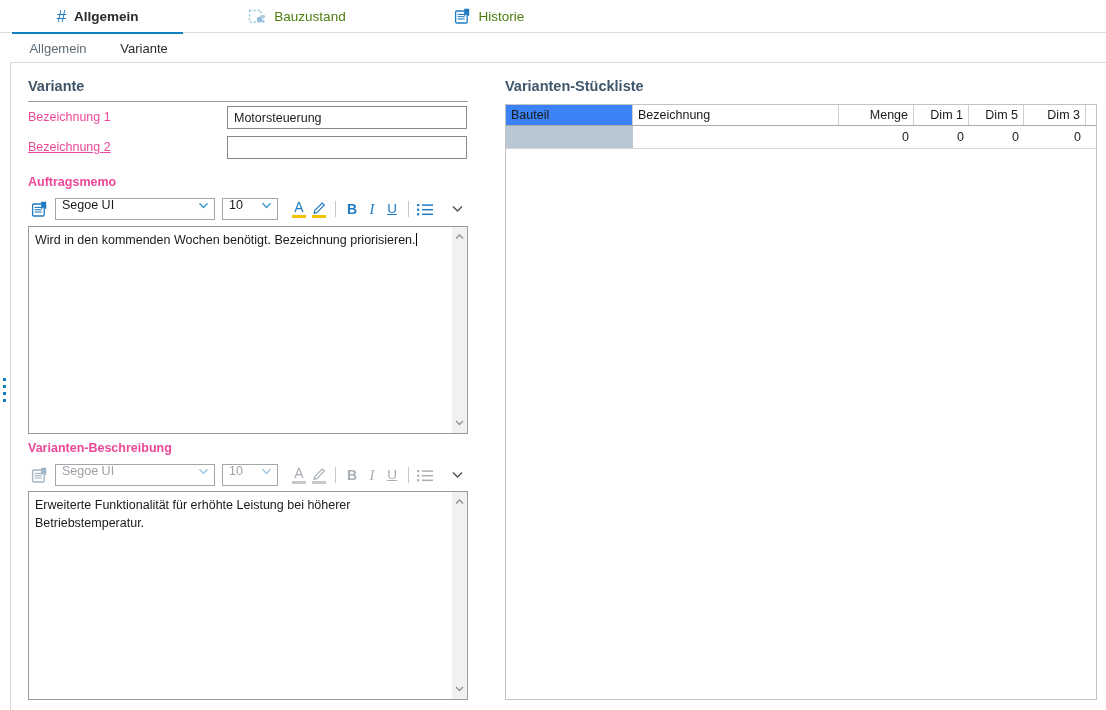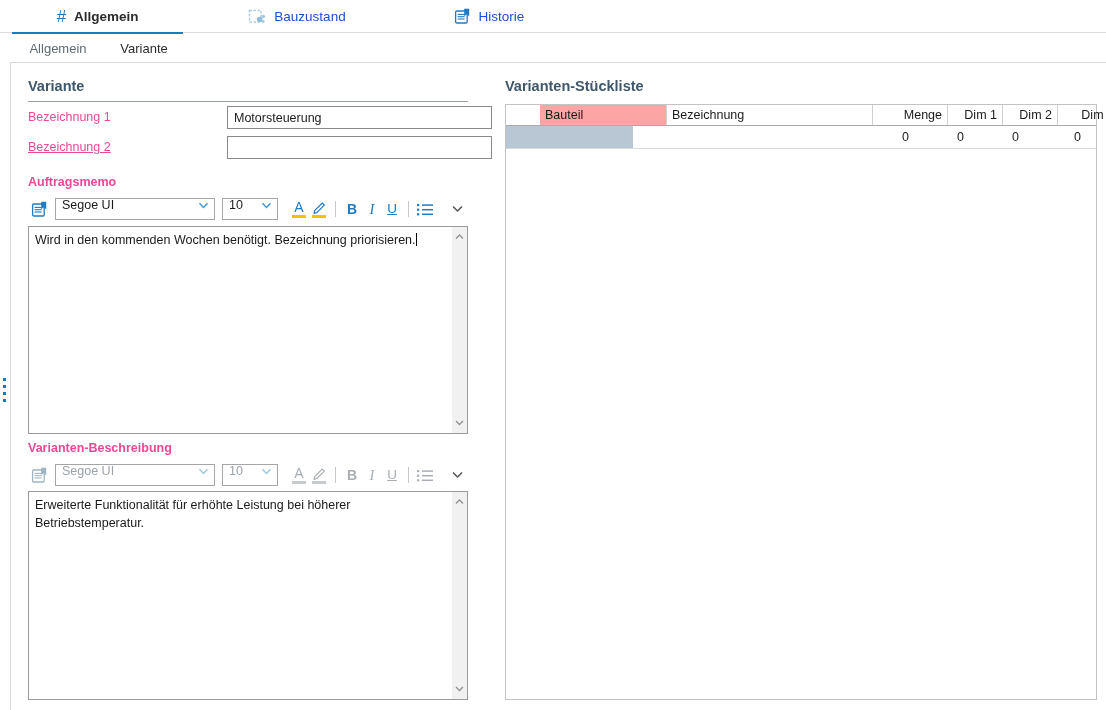--- a/index.html
+++ b/index.html
@@ -7,39 +7,39 @@
   body {
     position: relative;
     font-family: "Liberation Sans", sans-serif;
     background: #ffffff;
     color: #222;
     overflow: hidden;
   }
   
   .toptabs { position:absolute; top:0; left:0; right:0; height:33px; border-bottom:1px solid #dcdcdc; background:#fff; }
   .toptab { position:absolute; top:0; height:33px; display:flex; align-items:center; justify-content:center; gap:8px; font-size:13.5px; cursor:default; }
-  .toptab .tlabel { color:#1d4ed8; }
+  .toptab .tlabel { color:#4d7c0f; }
   .toptab.active .tlabel { color:#2b2b2b; font-weight:600; }
   .toptab.active::after { content:""; position:absolute; left:0; right:0; bottom:-2px; height:3px; background:#1080c2; }
   .hashicon { color:#1e7ac2; font-size:17px; font-style:italic; font-weight:400; line-height:1; }
   
   .subtabs { position:absolute; top:34px; left:0; right:0; height:28px; background:#fff; }
   .subtab { position:absolute; top:0; height:28px; display:flex; align-items:center; justify-content:center; font-size:13px; color:#5f6b74; }
   .subtab.active { color:#2b2b2b; }
   .subtab.active::after { content:""; position:absolute; left:0; right:0; bottom:-3px; height:3px; background:#1080c2; }
   
   .container { position:absolute; top:62px; left:10px; right:0; bottom:0; border-top:1px solid #d9d9d9; border-left:1px solid #d9d9d9; background:#fff; }
   .splitgrip { position:absolute; left:1px; top:378px; width:7px; display:flex; flex-direction:column; gap:4px; align-items:center; }
   .splitgrip i { width:3px; height:3px; background:#1779be; display:block; }
   
   .sectitle { position:absolute; font-size:14.5px; font-weight:600; color:#3f566b; }
   .sectitle.ruled { padding-bottom:7px; border-bottom:1px solid #99a0a6; }
   .flabel { position:absolute; font-size:12.5px; color:#ec4899; }
   
-  .tinput { position:absolute; width:265px; height:23px; border:1px solid #898989; background:#fff; font-family:"Liberation Sans",sans-serif; font-size:12.5px; padding:0 6px; color:#1a1a1a; outline:none; }
+  .tinput { position:absolute; width:240px; height:23px; border:1px solid #898989; background:#fff; font-family:"Liberation Sans",sans-serif; font-size:12.5px; padding:0 6px; color:#1a1a1a; outline:none; }
   
   .rtbar { position:absolute; height:26px; display:flex; align-items:center; }
   .rtbar .bookic { margin-right:7px; flex:0 0 auto; }
   .dd { height:22px; border:1px solid #a6a6a6; background:#fff; display:flex; align-items:center; justify-content:space-between; padding:0 5px 8px 6px; font-size:12.5px; color:#1a1a1a; }
   .dd-font { width:160px; margin-right:7px; }
   .dd-size { width:56px; }
   .fmtgrp { display:flex; align-items:center; margin-left:11px; }
   .fmt { display:inline-flex; flex-direction:column; align-items:center; justify-content:center; width:20px; height:22px; cursor:default; }
   .fmt .glyph { line-height:14px; }
   .fmt-a .glyph { font-size:14px; color:#1e7ac2; }
@@ -67,21 +67,21 @@
   .trow.head { height:21px; border-bottom:1px solid #ababab; }
   .trow.data { height:23px; border-bottom:1px solid #d9d9d9; }
   .tc { height:100%; padding:2px 5px; font-size:12.5px; color:#1a1a1a; display:flex; align-items:center; overflow:hidden; }
   .head .tc { border-right:1px solid #d0d0d0; }
   .c-bauteil { width:127px; flex:0 0 127px; }
   .c-bez { width:206px; flex:0 0 206px; }
   .c-num { width:75px; flex:0 0 75px; justify-content:flex-end; }
   .c-dim { width:55px; flex:0 0 55px; justify-content:flex-end; }
   .c-dim3 { width:62px; flex:0 0 62px; justify-content:flex-end; }
   .c-fill { flex:1 1 auto; border-right:none !important; }
-  .head .c-bauteil { background:#fca5a5;margin-left:34px; }
+  .head .c-bauteil { background:#3b82f6; }
   .data .c-bauteil { background:#b9c7d5; }
   svg { display:block; }
 </style>
 </head>
 <body>
 
 <div class="toptabs">
   <div class="toptab active" style="left:12px;width:171px;">
     <span class="hashicon">#</span>
     <span class="tlabel">Allgemein</span>
@@ -291,21 +291,21 @@
   </div>
 
   <div class="sectitle" style="left:494px;top:15px;">Varianten-Stückliste</div>
 
   <div class="tblwrap" style="left:494px;top:41px;width:592px;height:596px;">
     <div class="trow head">
       <div class="tc c-bauteil">Bauteil</div>
       <div class="tc c-bez">Bezeichnung</div>
       <div class="tc c-num">Menge</div>
       <div class="tc c-dim">Dim 1</div>
-      <div class="tc c-dim">Dim 2</div>
+      <div class="tc c-dim">Dim 5</div>
       <div class="tc c-dim3">Dim 3</div>
       <div class="tc c-fill"></div>
     </div>
     <div class="trow data">
       <div class="tc c-bauteil"></div>
       <div class="tc c-bez"></div>
       <div class="tc c-num">0</div>
       <div class="tc c-dim">0</div>
       <div class="tc c-dim">0</div>
       <div class="tc c-dim3">0</div>

